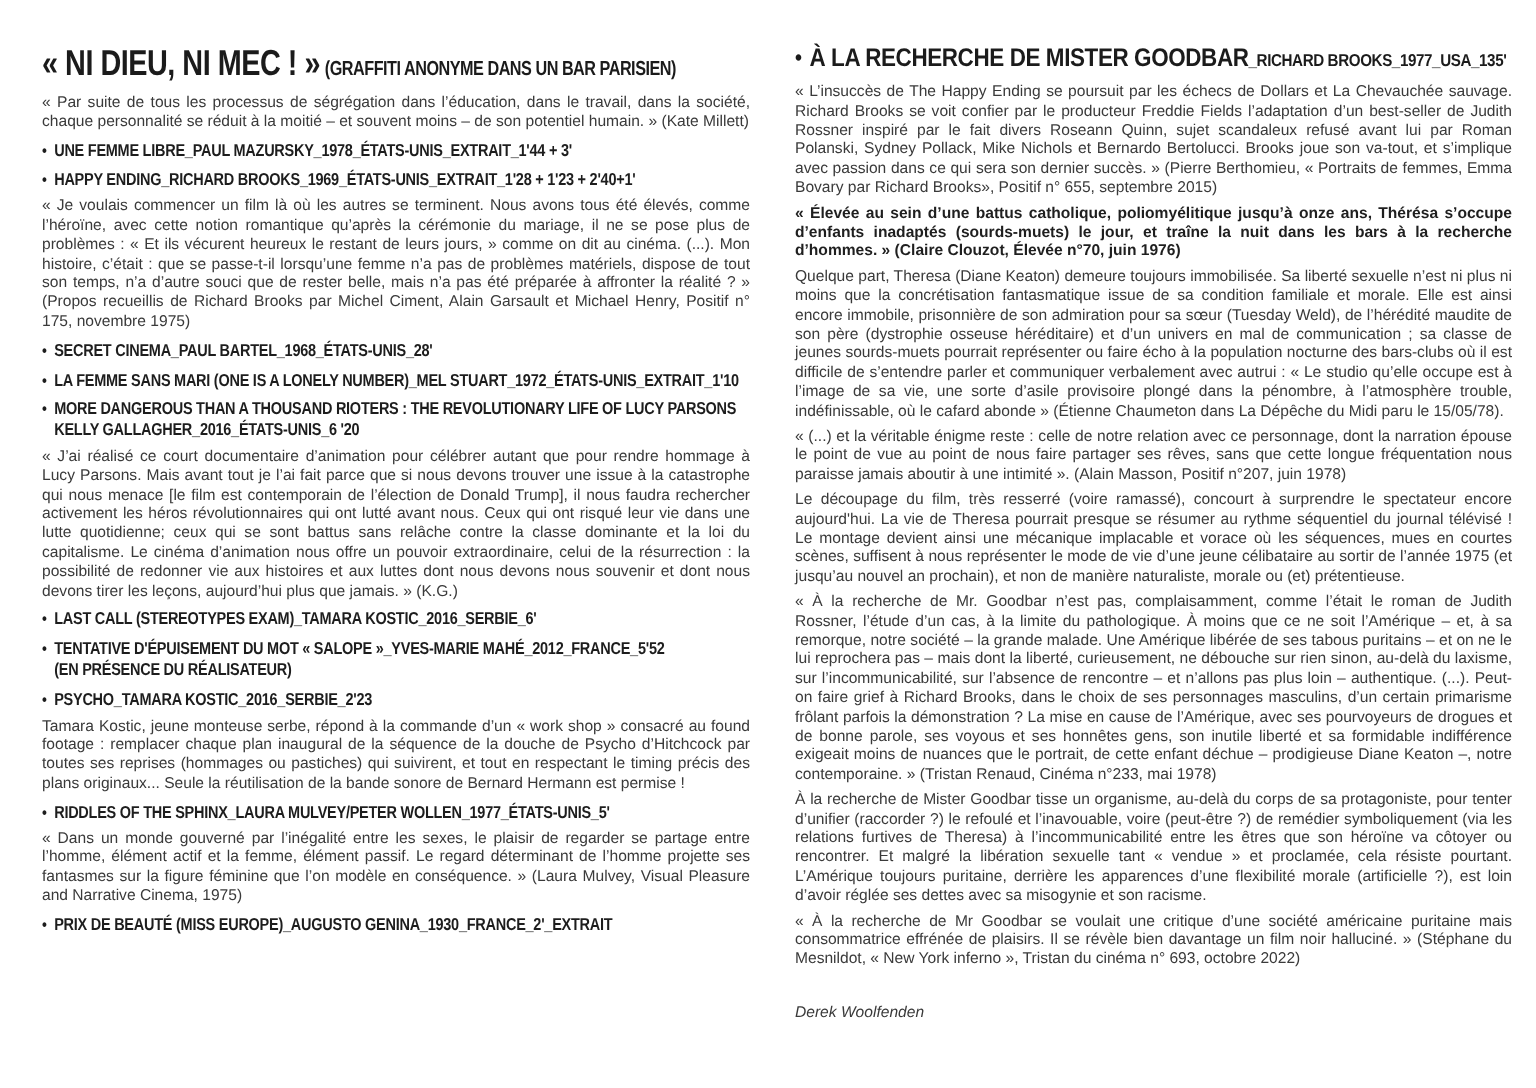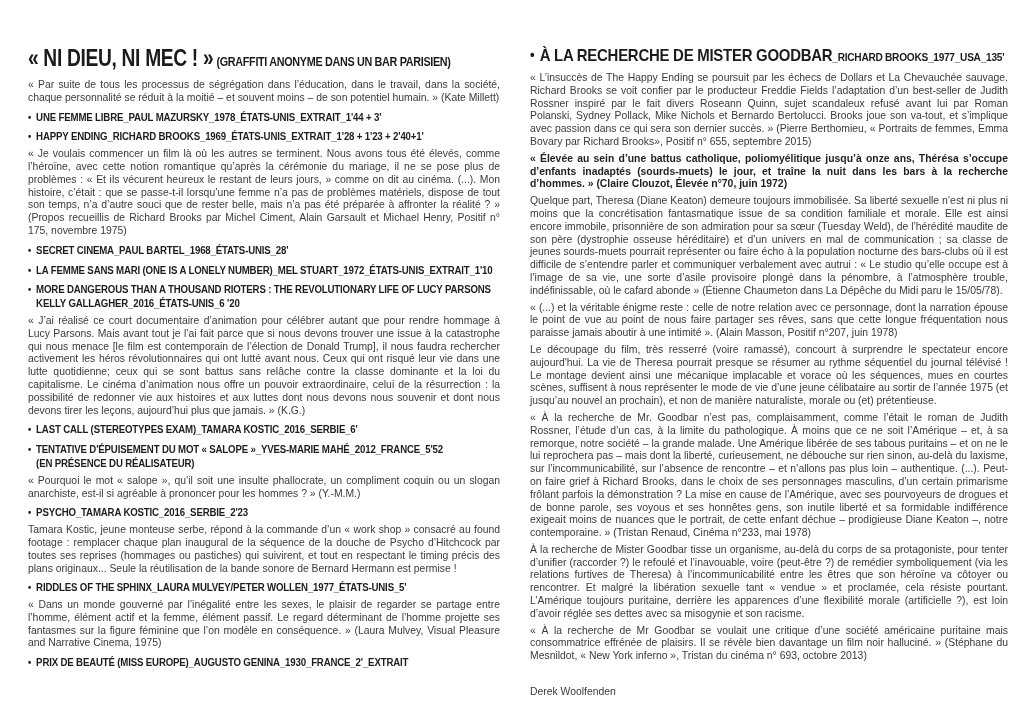--- a/index.html
+++ b/index.html
@@ -3,21 +3,21 @@
 <meta charset="utf-8">
 <style>
   * { margin:0; padding:0; box-sizing:border-box; }
   html,body { width:1024px; height:725px; }
   body {
     background:#ffffff;
     font-family:"Liberation Sans", sans-serif;
     color:#3a3a3a;
     overflow:hidden;
   }
-  .page { position:relative; width:1024px; height:725px; padding:42px 18px 0 28px; background:#fff; }
+  .page { position:relative; width:1024px; height:725px; padding:26px 18px 0 28px; background:#fff; }
   .columns { display:flex; gap:30px; align-items:flex-start; }
   .col-left  { width:472px; flex:0 0 472px; }
   .col-right { width:478px; flex:0 0 478px; }
 
   
   .left-title {
     white-space:nowrap;
     font-weight:700; color:#1b1b1b;
     transform:scaleX(0.80); transform-origin:0 0;
     width:125%;
@@ -57,21 +57,21 @@
   
   .para {
     font-size:10.4px; line-height:12.8px;
     text-align:justify;
     margin-top:4px;
     color:#3a3a3a;
   }
   .para.bold { font-weight:700; color:#1f1f1f; }
   .it { }
 
-  .credits { margin-top:22px; font-size:10.4px; line-height:13.2px; color:#3a3a3a; }
+  .credits { margin-top:22px; font-size:10.4px; line-height:13.2px; color:#3a3a3a;font-style:italic; }
 </style>
 </head>
 <body>
 
 <div class="page">
   <div class="columns">
 
     <section class="col-left">
       <h1 class="left-title"><span class="title-main">« NI DIEU, NI MEC ! »</span><span class="title-note">(GRAFFITI ANONYME DANS UN BAR PARISIEN)</span>
       </h1>
@@ -100,21 +100,20 @@
           </div>
           <p class="para"><span>« J’ai réalisé ce court documentaire d’animation pour célébrer autant que pour rendre hommage à Lucy Parsons. Mais avant tout je l’ai fait parce que si nous devons trouver une issue à la catastrophe qui nous menace [le film est contemporain de l’élection de Donald Trump], il nous faudra rechercher activement les héros révolutionnaires qui ont lutté avant nous. Ceux qui ont risqué leur vie dans une lutte quotidienne; ceux qui se sont battus sans relâche contre la classe dominante et la loi du capitalisme. Le cinéma d’animation nous offre un pouvoir extraordinaire, celui de la résurrection : la possibilité de redonner vie aux histoires et aux luttes dont nous devons nous souvenir et dont nous devons tirer les leçons, aujourd’hui plus que jamais. » (K.G.)</span></p>
           <div class="entry">
             <span class="bullet">•</span>
             <span class="entry-text">LAST CALL (STEREOTYPES EXAM)_TAMARA KOSTIC_2016_SERBIE_6'</span>
           </div>
           <div class="entry">
             <span class="bullet">•</span>
             <span class="entry-text">TENTATIVE D'ÉPUISEMENT DU MOT « SALOPE »_YVES-MARIE MAHÉ_2012_FRANCE_5'52<br>(EN PRÉSENCE DU RÉALISATEUR)</span>
           </div>
-          <p class="para"><span>« Pourquoi le mot « salope », qu’il soit une insulte phallocrate, un compliment coquin ou un slogan anarchiste, est-il si agréable à prononcer pour les hommes ? » (Y.-M.M.)</span></p>
           <div class="entry">
             <span class="bullet">•</span>
             <span class="entry-text">PSYCHO_TAMARA KOSTIC_2016_SERBIE_2'23</span>
           </div>
           <p class="para"><span>Tamara Kostic, jeune monteuse serbe, répond à la commande d’un « work shop » consacré au found footage : remplacer chaque plan inaugural de la séquence de la douche de </span><span class="it">Psycho</span><span> d’Hitchcock par toutes ses reprises (hommages ou pastiches) qui suivirent, et tout en respectant le timing précis des plans originaux... Seule la réutilisation de la bande sonore de Bernard Hermann est permise !</span></p>
           <div class="entry">
             <span class="bullet">•</span>
             <span class="entry-text">RIDDLES OF THE SPHINX_LAURA MULVEY/PETER WOLLEN_1977_ÉTATS-UNIS_5'</span>
           </div>
           <p class="para"><span>« Dans un monde gouverné par l’inégalité entre les sexes, le plaisir de regarder se partage entre l’homme, élément actif et la femme, élément passif. Le regard déterminant de l’homme projette ses fantasmes sur la figure féminine que l’on modèle en conséquence. » (Laura Mulvey, </span><span class="it">Visual Pleasure and Narrative Cinema</span><span>, 1975)</span></p>
@@ -123,27 +122,27 @@
             <span class="entry-text">PRIX DE BEAUTÉ (MISS EUROPE)_AUGUSTO GENINA_1930_FRANCE_2'_EXTRAIT</span>
           </div>
         </div>
     </section>
 
     <section class="col-right">
       <h2 class="right-title"><span class="bullet">•</span><span class="rt-main">À LA RECHERCHE DE MISTER GOODBAR</span><span class="rt-suffix">_RICHARD BROOKS_1977_USA_135'</span>
       </h2>
       <div id="right-blocks">
           <p class="para"><span>« L’insuccès de </span><span class="it">The Happy Ending</span><span> se poursuit par les échecs de </span><span class="it">Dollars</span><span> et </span><span class="it">La Chevauchée sauvage</span><span>. Richard Brooks se voit confier par le producteur Freddie Fields l’adaptation d’un best-seller de Judith Rossner inspiré par le fait divers Roseann Quinn, sujet scandaleux refusé avant lui par Roman Polanski, Sydney Pollack, Mike Nichols et Bernardo Bertolucci. Brooks joue son va-tout, et s’implique avec passion dans ce qui sera son dernier succès. » (Pierre Berthomieu, « Portraits de femmes, Emma Bovary par Richard Brooks», </span><span class="it">Positif</span><span> n° 655, septembre 2015)</span></p>
-          <p class="para bold"><span>« Élevée au sein d’une battus catholique, poliomyélitique jusqu’à onze ans, Thérésa s’occupe d’enfants inadaptés (sourds-muets) le jour, et traîne la nuit dans les bars à la recherche d’hommes. » (Claire Clouzot, </span><span class="it">Élevée</span><span> n°70, juin 1972)</span></p>
+          <p class="para bold"><span>« Élevée au sein d’une battus catholique, poliomyélitique jusqu’à onze ans, Thérésa s’occupe d’enfants inadaptés (sourds-muets) le jour, et traîne la nuit dans les bars à la recherche d’hommes. » (Claire Clouzot, </span><span class="it">Élevée</span><span> n°70, juin 1976)</span></p>
           <p class="para"><span>Quelque part, Theresa (Diane Keaton) demeure toujours immobilisée. Sa liberté sexuelle n’est ni plus ni moins que la concrétisation fantasmatique issue de sa condition familiale et morale. Elle est ainsi encore immobile, prisonnière de son admiration pour sa sœur (Tuesday Weld), de l’hérédité maudite de son père (dystrophie osseuse héréditaire) et d’un univers en mal de communication ; sa classe de jeunes sourds-muets pourrait représenter ou faire écho à la population nocturne des bars-clubs où il est difficile de s’entendre parler et communiquer verbalement avec autrui : « Le studio qu’elle occupe est à l’image de sa vie, une sorte d’asile provisoire plongé dans la pénombre, à l’atmosphère trouble, indéfinissable, où le cafard abonde » (Étienne Chaumeton dans </span><span class="it">La Dépêche du Midi</span><span> paru le 15/05/78).</span></p>
           <p class="para"><span>« (...) et la véritable énigme reste : celle de notre relation avec ce personnage, dont la narration épouse le point de vue au point de nous faire partager ses rêves, sans que cette longue fréquentation nous paraisse jamais aboutir à une intimité ». (Alain Masson, </span><span class="it">Positif</span><span> n°207, juin 1978)</span></p>
           <p class="para"><span>Le découpage du film, très resserré (voire ramassé), concourt à surprendre le spectateur encore aujourd'hui. La vie de Theresa pourrait presque se résumer au rythme séquentiel du journal télévisé ! Le montage devient ainsi une mécanique implacable et vorace où les séquences, mues en courtes scènes, suffisent à nous représenter le mode de vie d’une jeune célibataire au sortir de l’année 1975 (et jusqu’au nouvel an prochain), et non de manière naturaliste, morale ou (et) prétentieuse.</span></p>
           <p class="para"><span>« </span><span class="it">À la recherche de Mr. Goodbar</span><span> n’est pas, complaisamment, comme l’était le roman de Judith Rossner, l’étude d’un cas, à la limite du pathologique. À moins que ce ne soit l’Amérique – et, à sa remorque, notre société – la grande malade. Une Amérique libérée de ses tabous puritains – et on ne le lui reprochera pas – mais dont la liberté, curieusement, ne débouche sur rien sinon, au-delà du laxisme, sur l’incommunicabilité, sur l’absence de rencontre – et n’allons pas plus loin – authentique. (...). Peut-on faire grief à Richard Brooks, dans le choix de ses personnages masculins, d’un certain primarisme frôlant parfois la démonstration ? La mise en cause de l’Amérique, avec ses pourvoyeurs de drogues et de bonne parole, ses voyous et ses honnêtes gens, son inutile liberté et sa formidable indifférence exigeait moins de nuances que le portrait, de cette enfant déchue – prodigieuse Diane Keaton –, notre contemporaine. » (Tristan Renaud, </span><span class="it">Cinéma</span><span> n°233, mai 1978)</span></p>
           <p class="para"><span class="it">À la recherche de Mister Goodbar</span><span> tisse un organisme, au-delà du corps de sa protagoniste, pour tenter d’unifier (raccorder ?) le refoulé et l’inavouable, voire (peut-être ?) de remédier symboliquement (via les relations furtives de Theresa) à l’incommunicabilité entre les êtres que son héroïne va côtoyer ou rencontrer. Et malgré la libération sexuelle tant « vendue » et proclamée, cela résiste pourtant. L’Amérique toujours puritaine, derrière les apparences d’une flexibilité morale (artificielle ?), est loin d’avoir réglée ses dettes avec sa misogynie et son racisme.</span></p>
-          <p class="para"><span>« </span><span class="it">À la recherche de Mr Goodbar</span><span> se voulait une critique d’une société américaine puritaine mais consommatrice effrénée de plaisirs. Il se révèle bien davantage un film noir halluciné. » (Stéphane du Mesnildot, « New York inferno », </span><span class="it">Tristan du cinéma</span><span> n° 693, octobre 2013)</span></p>
+          <p class="para"><span>« </span><span class="it">À la recherche de Mr Goodbar</span><span> se voulait une critique d’une société américaine puritaine mais consommatrice effrénée de plaisirs. Il se révèle bien davantage un film noir halluciné. » (Stéphane du Mesnildot, « New York inferno », </span><span class="it">Tristan du cinéma</span><span> n° 693, octobre 2022)</span></p>
         </div>
       <div class="credits">
         <div>Derek Woolfenden</div>
       </div>
     </section>
 
   </div>
 </div>
 
 </body></html>

